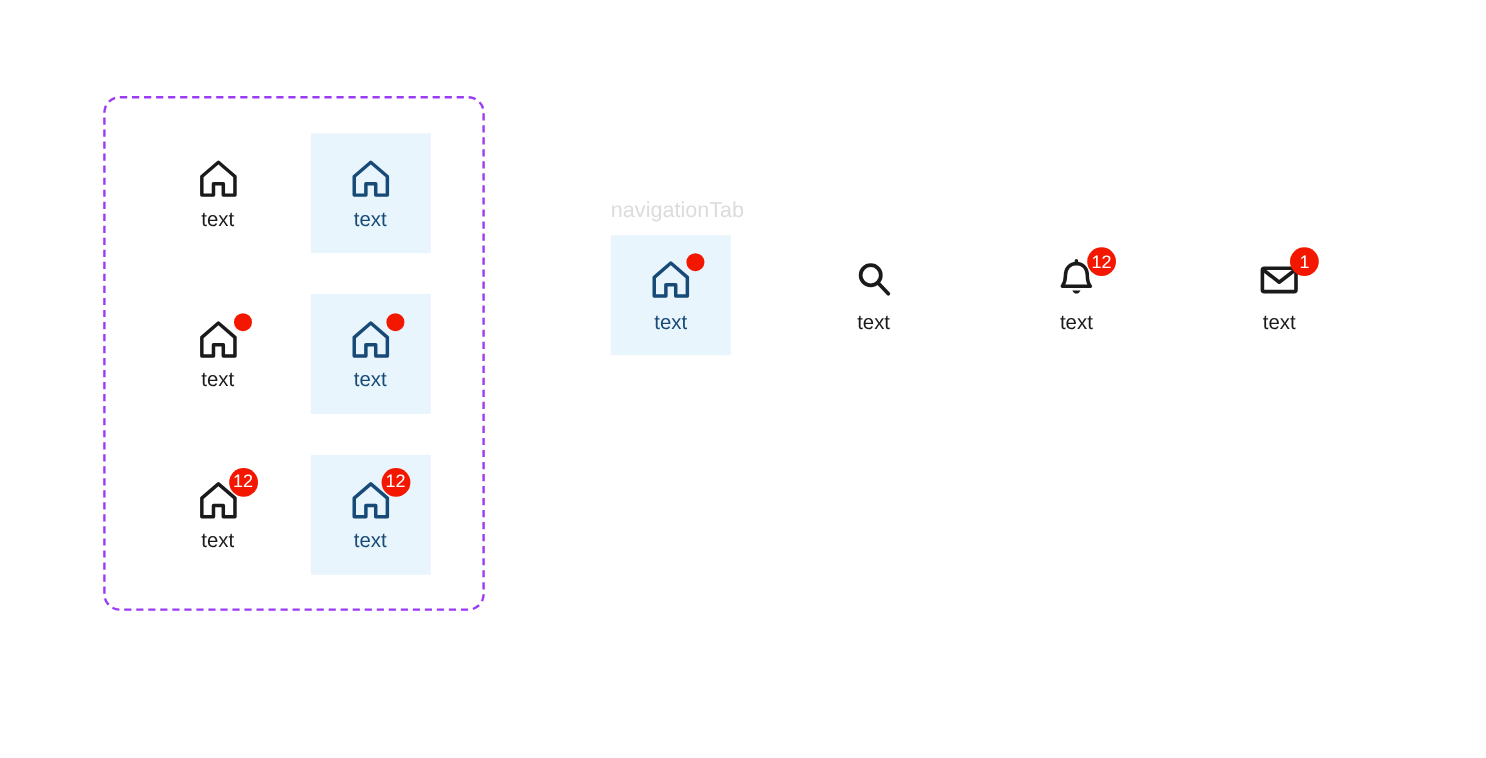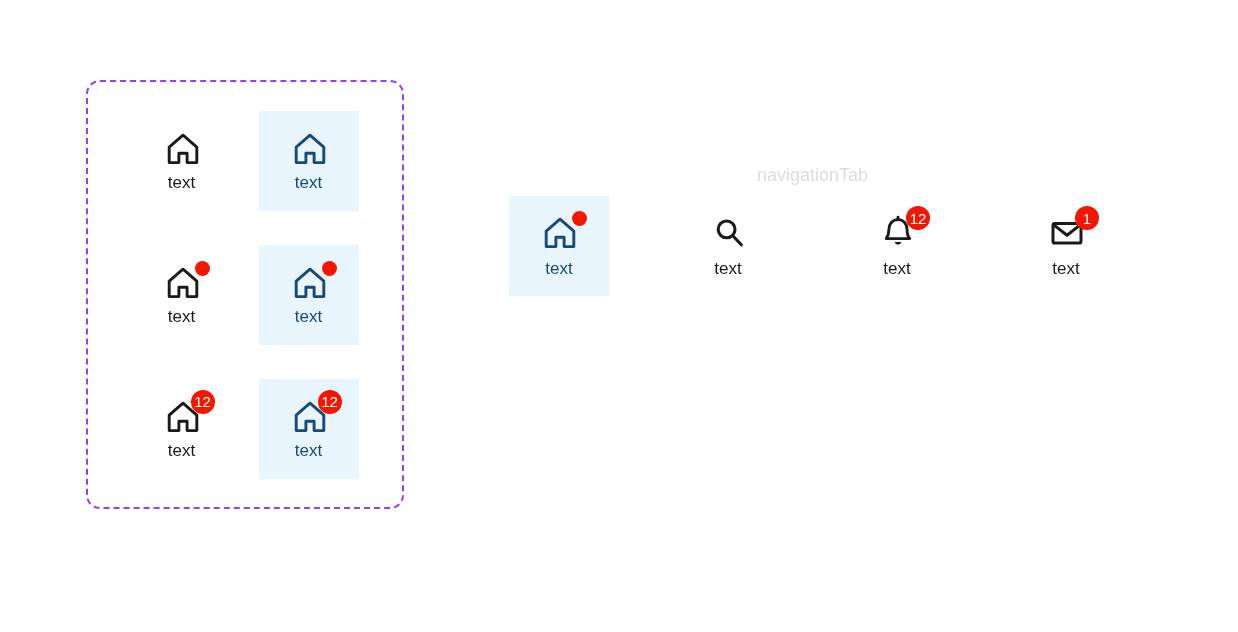--- a/index.html
+++ b/index.html
@@ -92,21 +92,21 @@
     color: #174A77;
   }
 
   
   .icon-slot {
     position: relative;
     width: 36px;
     height: 36px;
     display: flex;
     align-items: center;
-    justify-content: flex-end;
+    justify-content: center;
   }
   .icon-slot svg {
     display: block;
     overflow: visible;
   }
 
   
   .badge-dot {
     position: absolute;
     width: 15px;
@@ -138,21 +138,20 @@
   #tab-section {
     position: absolute;
     left: 509px;
     top: 166px;
   }
   #tab-section-label {
     color: #DCDCDC;
     font-size: 18px;
     line-height: 1;
     margin-bottom: 12px;
-    text-align: center;
   }
   #tab-row {
     display: flex;
     align-items: flex-start;
   }
   .tab-item {
     width: 100px;
     height: 100px;
     display: flex;
     flex-direction: column;

